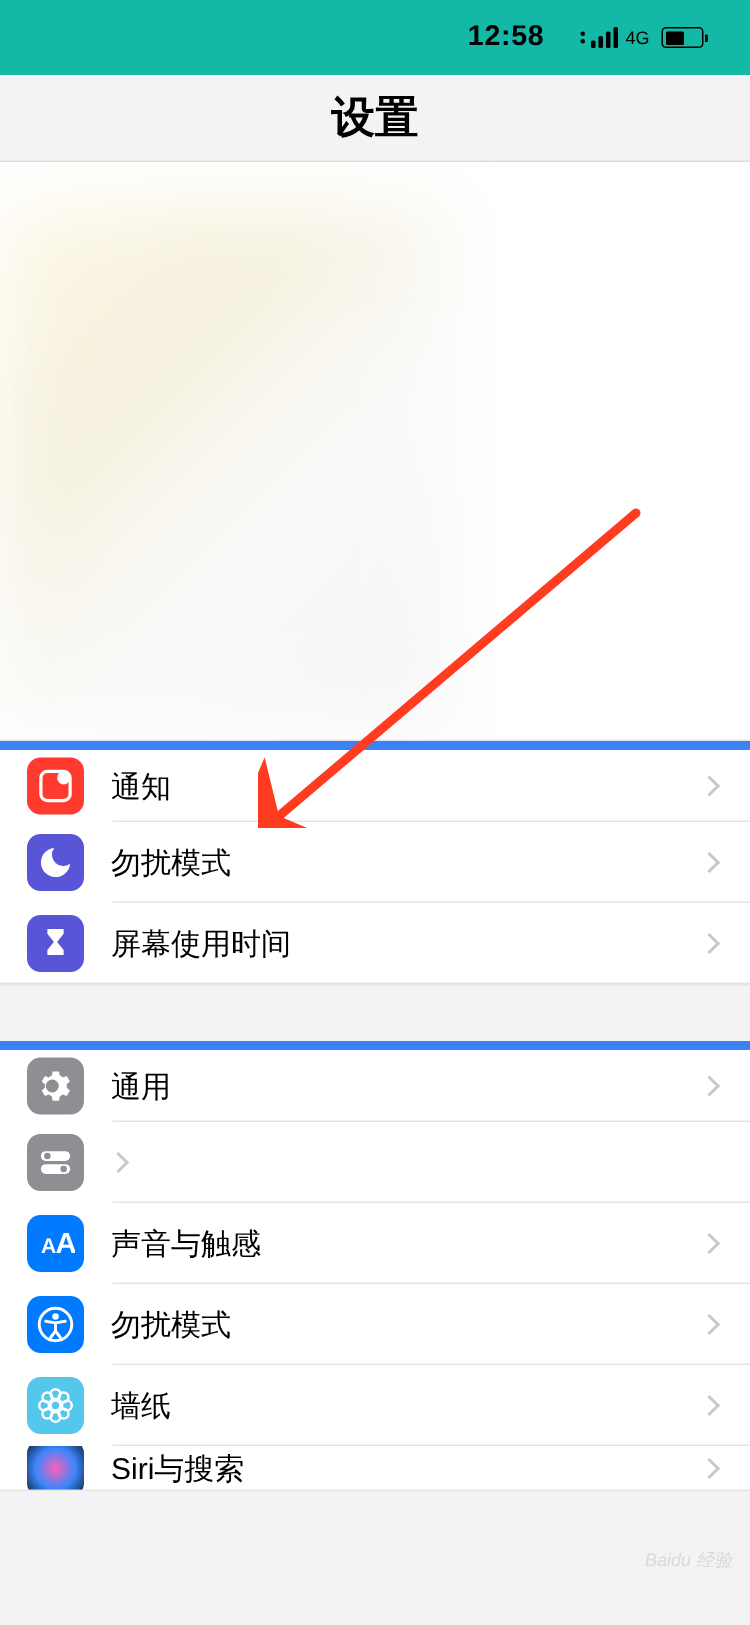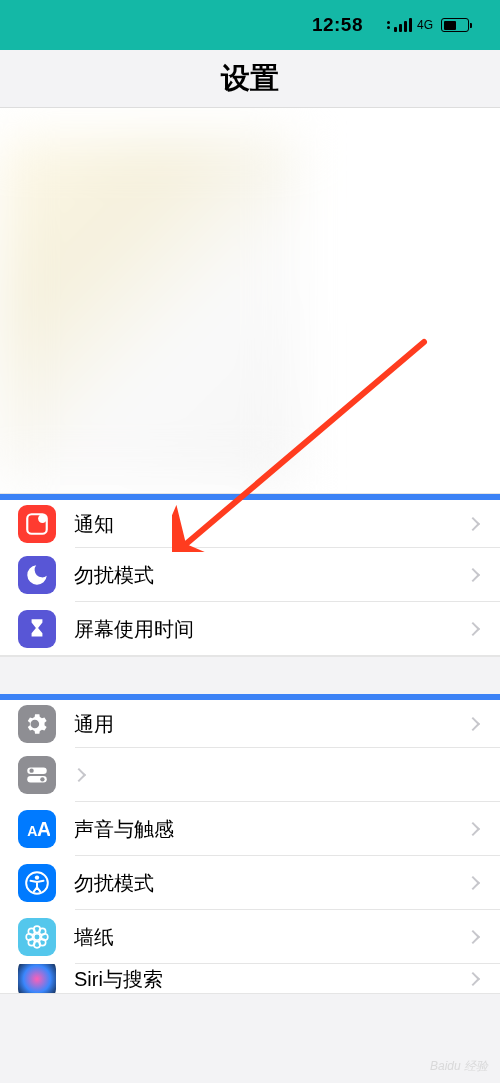--- a/index.html
+++ b/index.html
@@ -223,21 +223,21 @@
       height: 216px;
       pointer-events: none;
       z-index: 10;
     }
     
     .icon-svg { width: 26px; height: 26px; }
     
     .watermark {
       position: absolute;
       right: 12px;
-      bottom: 8px;
+      bottom: 34px;
       font-size: 12px;
       color: rgba(200,200,200,0.6);
       font-style: italic;
       z-index: 5;
     }
     
     .partial-row {
       height: 30px !important;
       overflow: hidden;
     }

